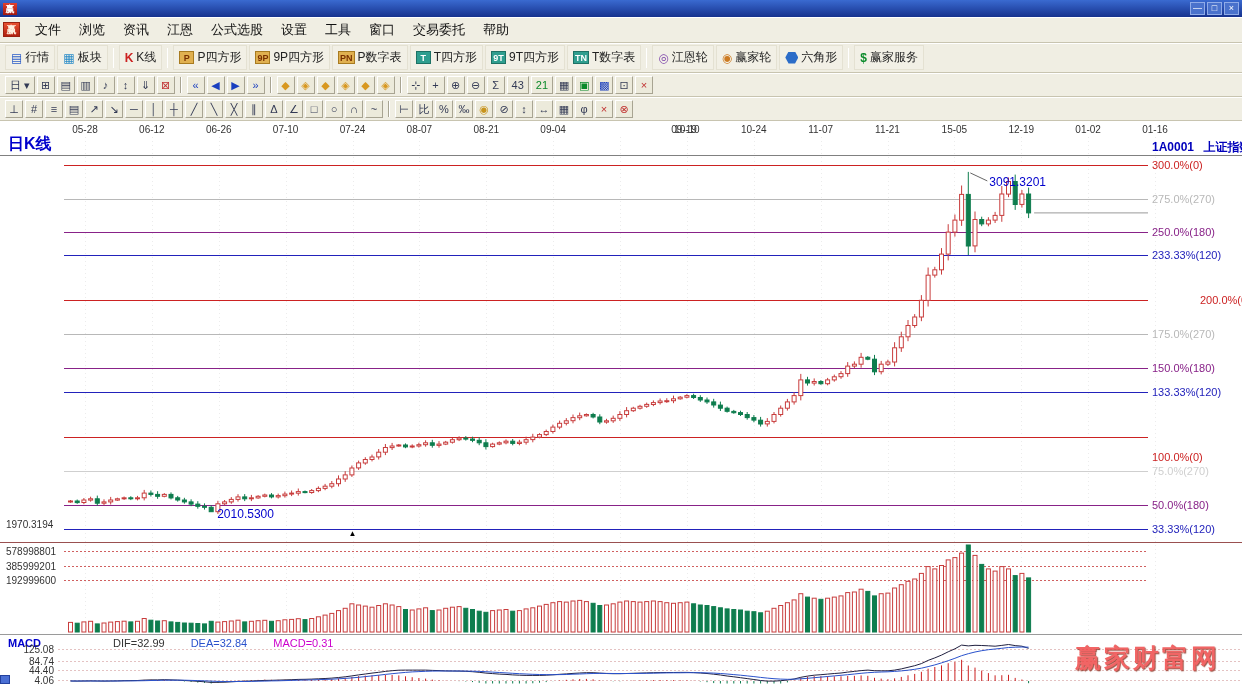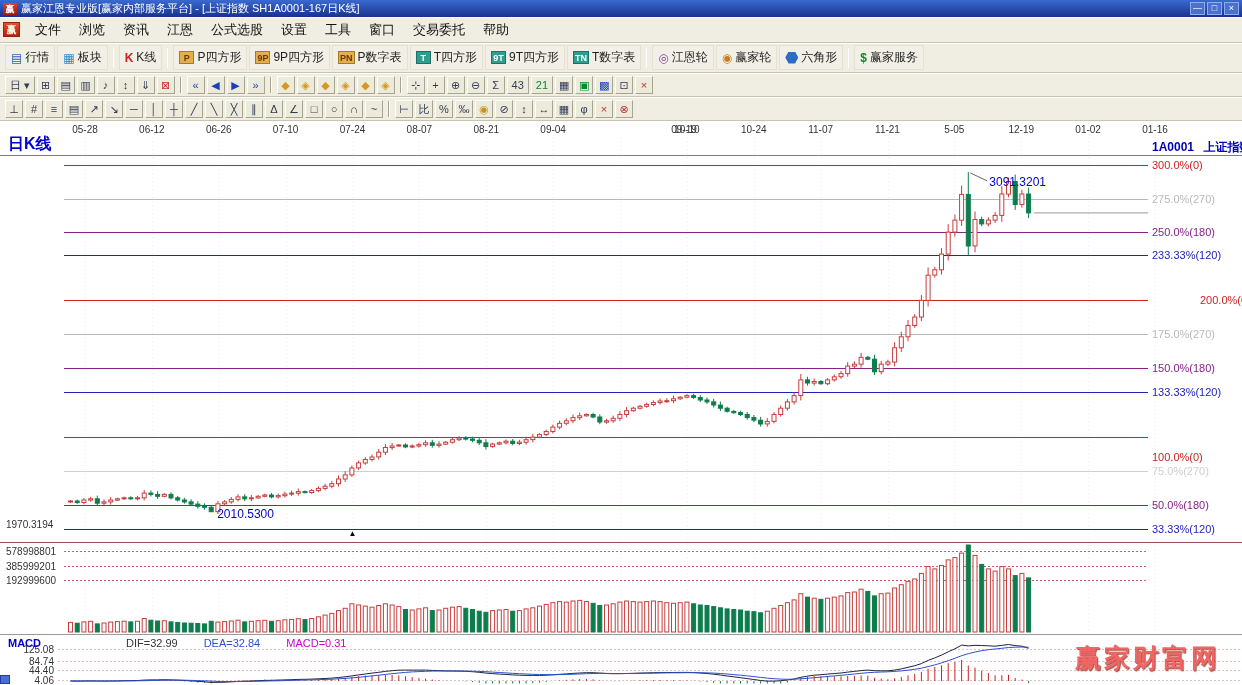--- a/index.html
+++ b/index.html
@@ -51,35 +51,34 @@
   .axis-label { position:absolute; left:6px; font-size:10px; color:#333; white-space:nowrap; }
   .axis-label.macd { left:2px; width:52px; text-align:right; }
   .period-label { position:absolute; left:8px; top:13px; color:#0000cc; font-size:16px; font-weight:bold; }
   .symbol-label { position:absolute; left:1152px; top:18px; color:#0000bb; font-size:12px; font-weight:bold; white-space:nowrap; }
   .symbol-label span { margin-right:6px; }
   .price-bottom-label { position:absolute; left:6px; top:398px; font-size:10px; color:#333; }
   .price-anno { position:absolute; font-size:12px; color:#0000cc; white-space:nowrap; }
   .chart-marker { position:absolute; font-size:8px; color:#000; line-height:8px; }
   .macd-header { position:absolute; left:0; top:516px; font-size:11px; display:flex; align-items:center; }
   .m-label { color:#0000cc; margin-left:8px; font-weight:bold; }
-  .m-dif { color:#333333; margin-left:38px;padding-left:47px; }
+  .m-dif { color:#333333; margin-left:25px;padding-left:47px; }
   .m-dea { color:#2a52cc; margin-left:26px; }
   .m-macd { color:#cc00cc; margin-left:26px; }
   .watermark { position:absolute; left:1075px; top:520px; font-size:26px; font-weight:bold; letter-spacing:3px;
     color:#ef4444; opacity:.82; text-shadow:1px 1px 1px #883020;
     font-family:"DejaVu Serif","Liberation Serif",serif; }
   .pane-handle { position:absolute; left:0; top:554px; width:10px; height:9px;
     background:#4a6fd4; border:1px solid #23419e; }
 </style>
 </head>
 <body>
 
 <div class="titlebar">
   <span class="app-icon">赢</span>
-  <span class="title-text">赢家江恩专业版[赢家内部服务平台] - [上证指数  SH1A0001-167日K线]</span>
   <span class="win-controls">
     <span class="win-btn">—</span>
     <span class="win-btn">□</span>
     <span class="win-btn">×</span>
   </span>
 </div>
 
 <div class="menubar">
   <span class="menu-logo">赢</span>
   <span id="menu-items" style="display:flex">
@@ -867,21 +866,21 @@
     <div class="date-label" style="left: 285.625px;">07-10</div>
     <div class="date-label" style="left: 352.5px;">07-24</div>
     <div class="date-label" style="left: 419.375px;">08-07</div>
     <div class="date-label" style="left: 486.25px;">08-21</div>
     <div class="date-label" style="left: 553.125px;">09-04</div>
     <div class="date-label" style="left: 644px; margin-left: 40px;">09-19</div>
     <div class="date-label" style="left: 686.875px;">10-10</div>
     <div class="date-label" style="left: 753.75px;">10-24</div>
     <div class="date-label" style="left: 820.625px;">11-07</div>
     <div class="date-label" style="left: 887.5px;">11-21</div>
-    <div class="date-label" style="left: 954.375px;">5-05</div>
+    <div class="date-label" style="left: 954.375px;">15-05</div>
     <div class="date-label" style="left: 1021.25px;">12-19</div>
     <div class="date-label" style="left: 1088.12px;">01-02</div>
     <div class="date-label" style="left: 1155px;">01-16</div>
     <div class="gann-label" style="top: 38px; color: rgb(204, 34, 34);">300.0%(0)</div>
     <div class="gann-label" style="top: 72px; color: rgb(184, 184, 184);">275.0%(270)</div>
     <div class="gann-label" style="top: 105px; color: rgb(136, 34, 136);">250.0%(180)</div>
     <div class="gann-label" style="top: 128px; color: rgb(34, 34, 187);">233.33%(120)</div>
     <div class="gann-label" style="top: 173px; color: rgb(204, 34, 34); margin-left: 48px;">200.0%(0)</div>
     <div class="gann-label" style="top: 207px; color: rgb(184, 184, 184);">175.0%(270)</div>
     <div class="gann-label" style="top: 241px; color: rgb(136, 34, 136);">150.0%(180)</div>

